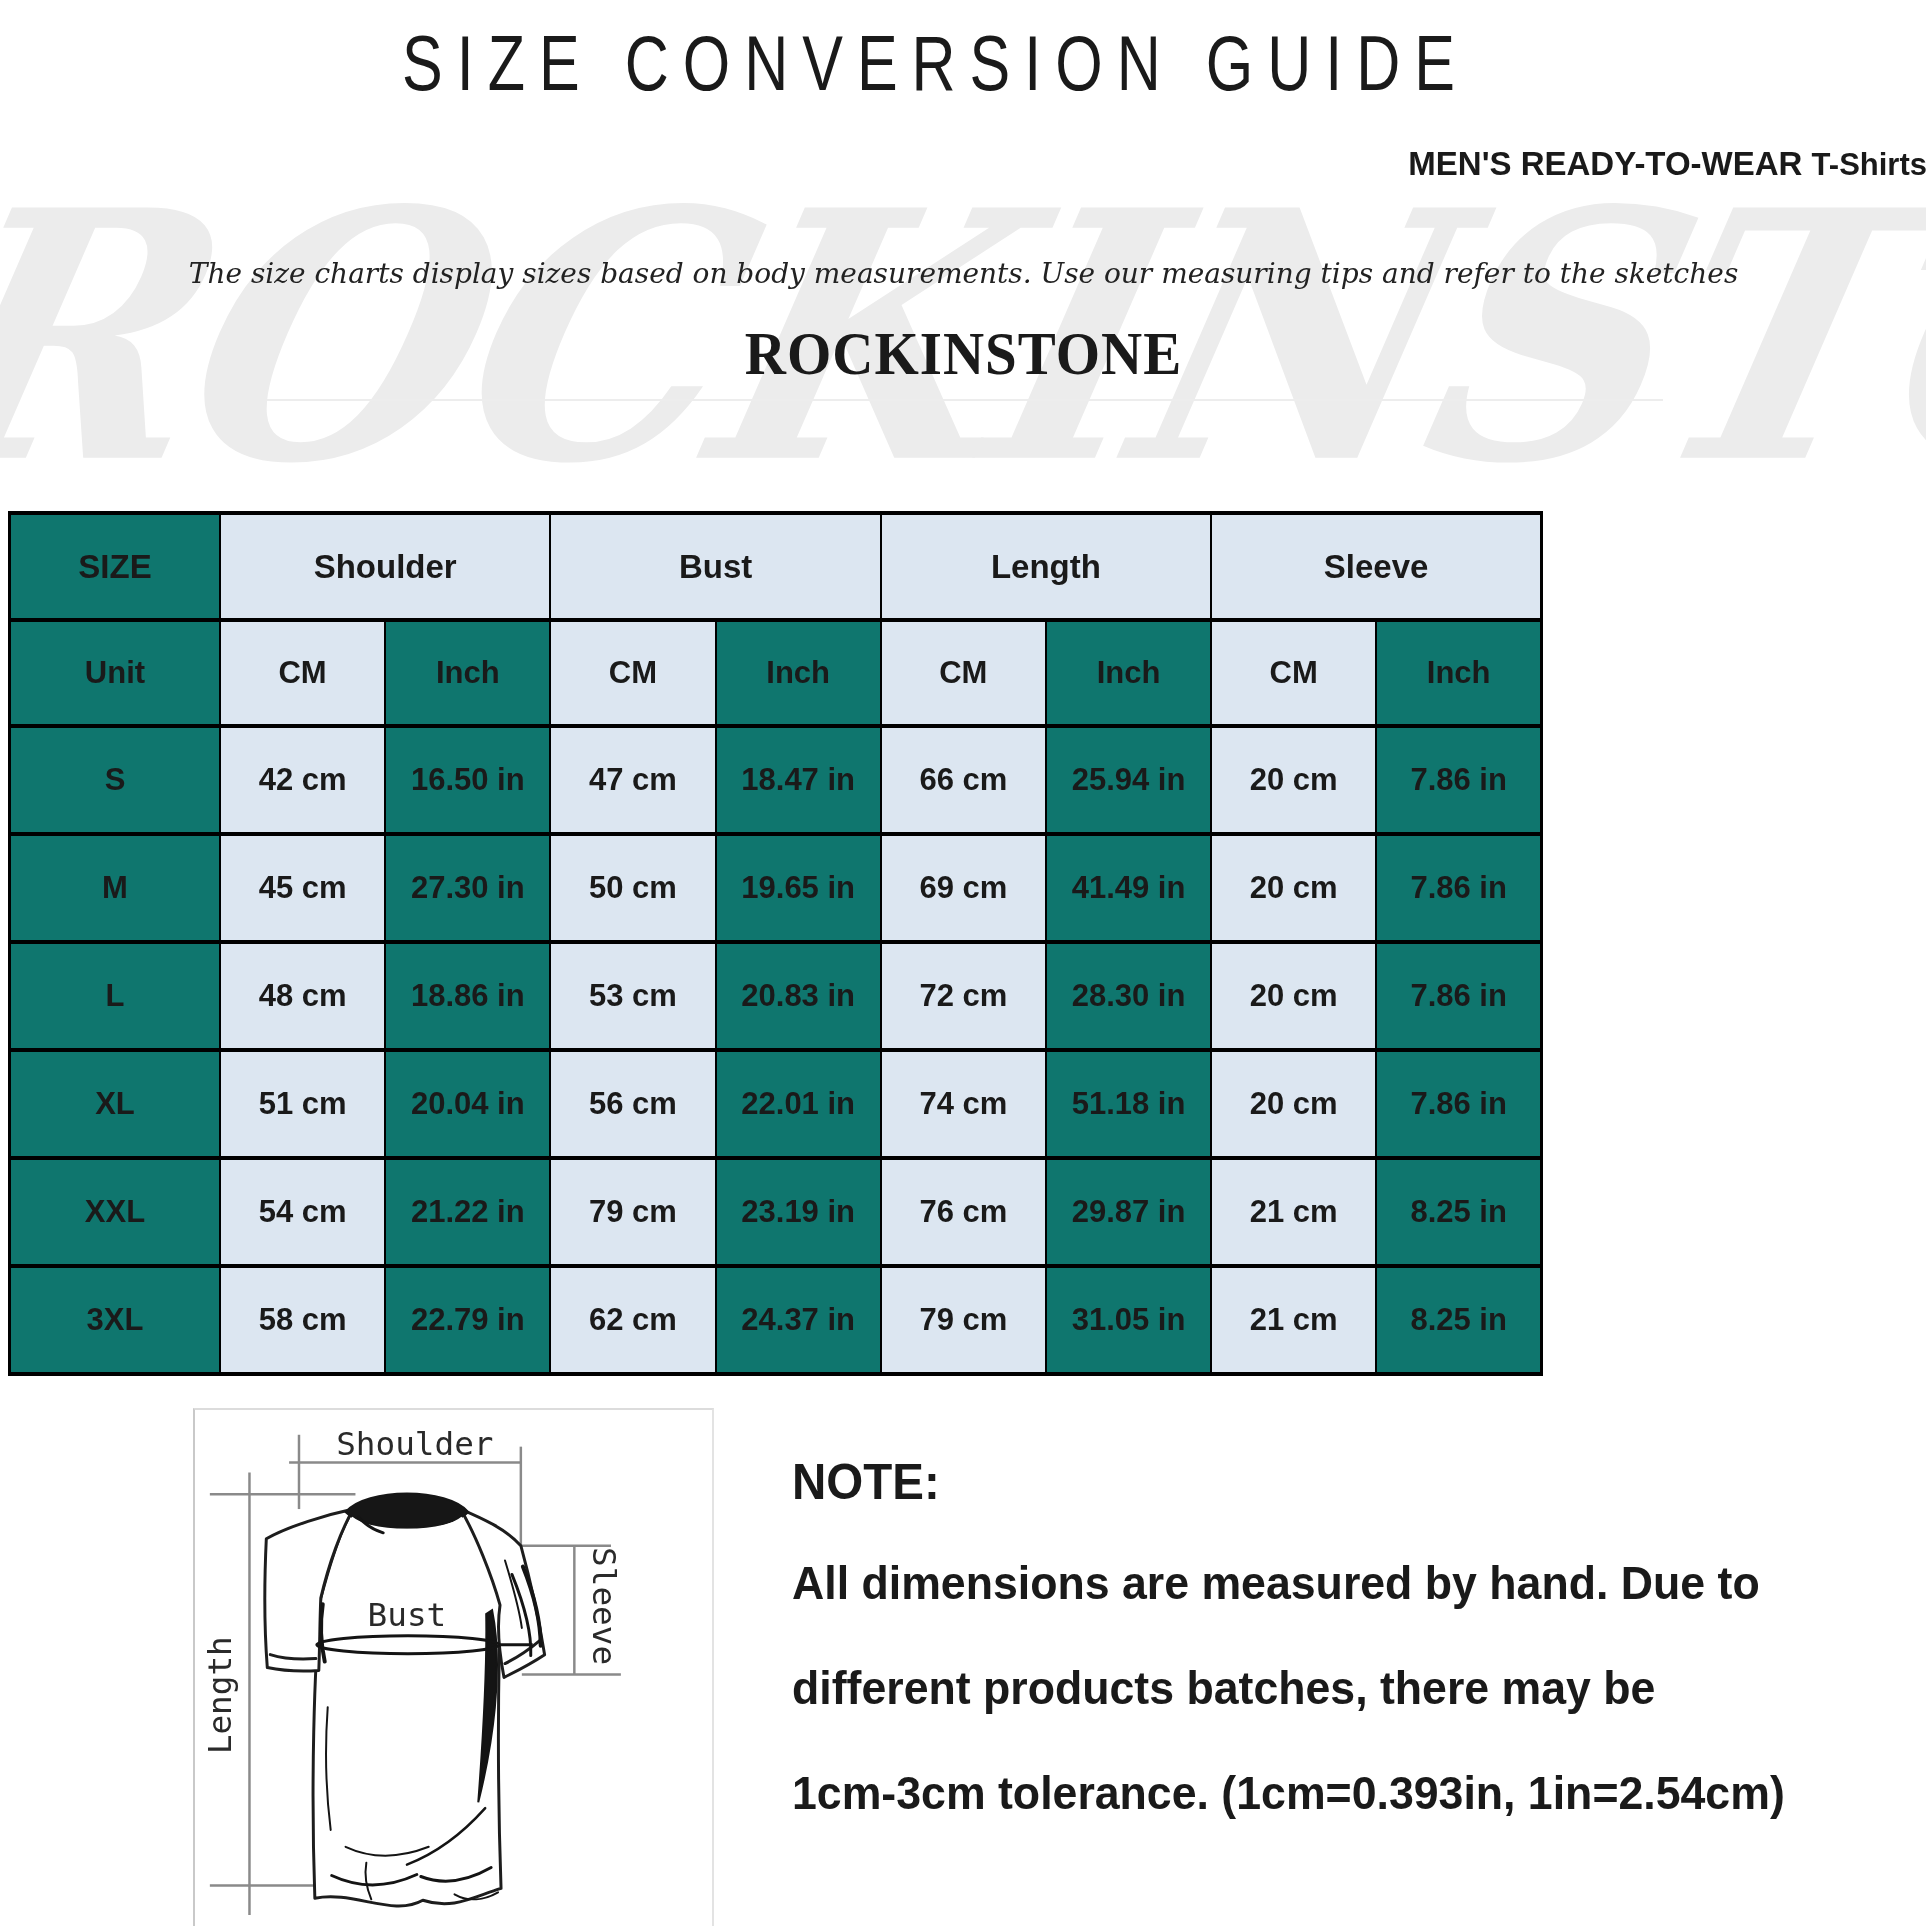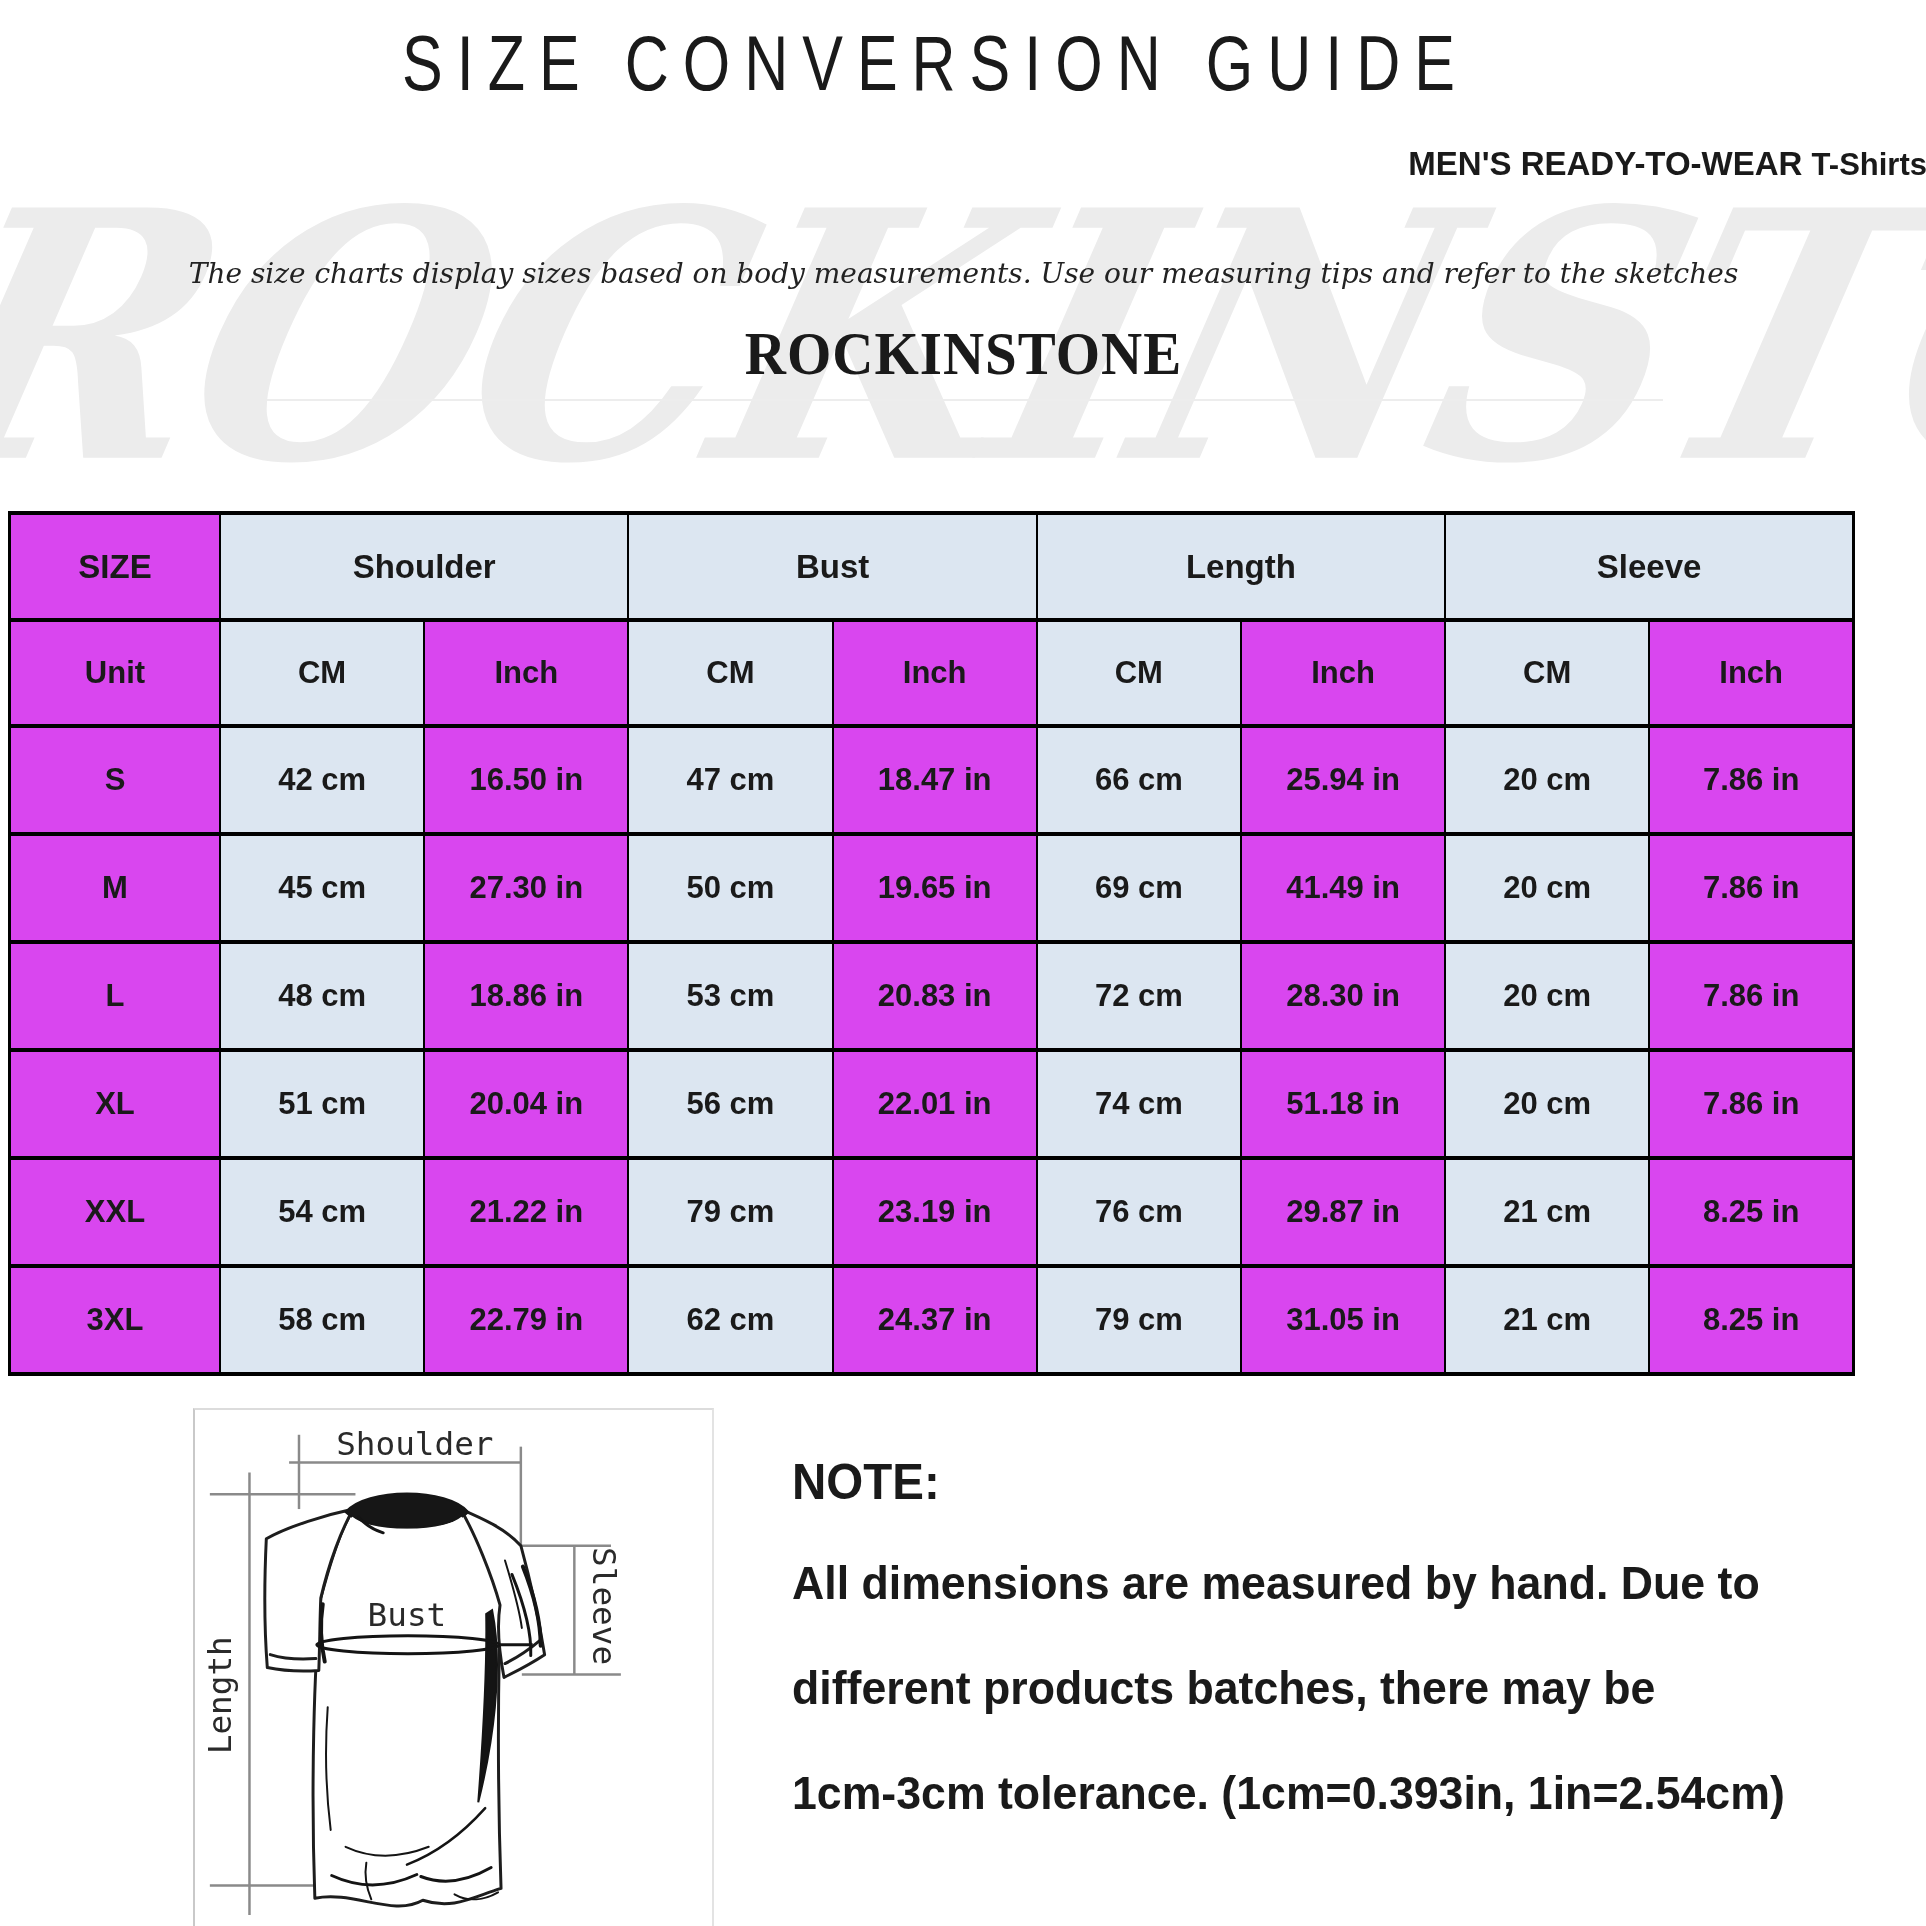--- a/index.html
+++ b/index.html
@@ -18,22 +18,22 @@
   .subtitle{position:absolute;top:145px;left:0;width:1927px;text-align:right;
      font-size:33px;font-weight:700;letter-spacing:0px;z-index:2;}
   .subtitle .sub2{font-size:31px;}
   .desc{position:absolute;left:0;width:1927px;text-align:center;
      font-family:"DejaVu Serif",serif;font-style:italic;font-size:28px;color:#222;z-index:2;margin-top:47px;}
   .desc1{top:210px;} .desc2{top:257px;}
   .brand{position:absolute;top:319px;left:0;width:1927px;text-align:center;
      font-family:"Liberation Serif",serif;font-weight:700;font-size:57px;
      letter-spacing:1px;transform:scaleY(1.06);transform-origin:top center;z-index:2;}
   
-  table.size-table{position:absolute;top:511px;left:8px;width:1847px;border-collapse:collapse;
-     table-layout:fixed;z-index:2;background:#d946ef;}
+  table.size-table{position:absolute;top:511px;left:8px;width:1535px;border-collapse:collapse;
+     table-layout:fixed;z-index:2;background:#0f766e;}
   table.size-table td{border:2px solid #000;border-top-width:4px;border-bottom-width:4px;
      text-align:center;vertical-align:middle;font-weight:700;font-size:31px;padding:0;}
   table.size-table{border:3px solid #000;}
   tr.hrow1 td{height:103px;font-size:33px;}
   tr.hrow2 td{height:102px;font-size:31px;}
   tr.drow td{height:104px;}
   td.blue{background:#dce6f1;}
   
   .diagram{position:absolute;top:1408px;left:193px;width:517px;height:519px;
      border-top:2px solid #dcdcdc;border-left:2px solid #c9c9c9;border-right:2px solid #e3e3e3;z-index:2;}

